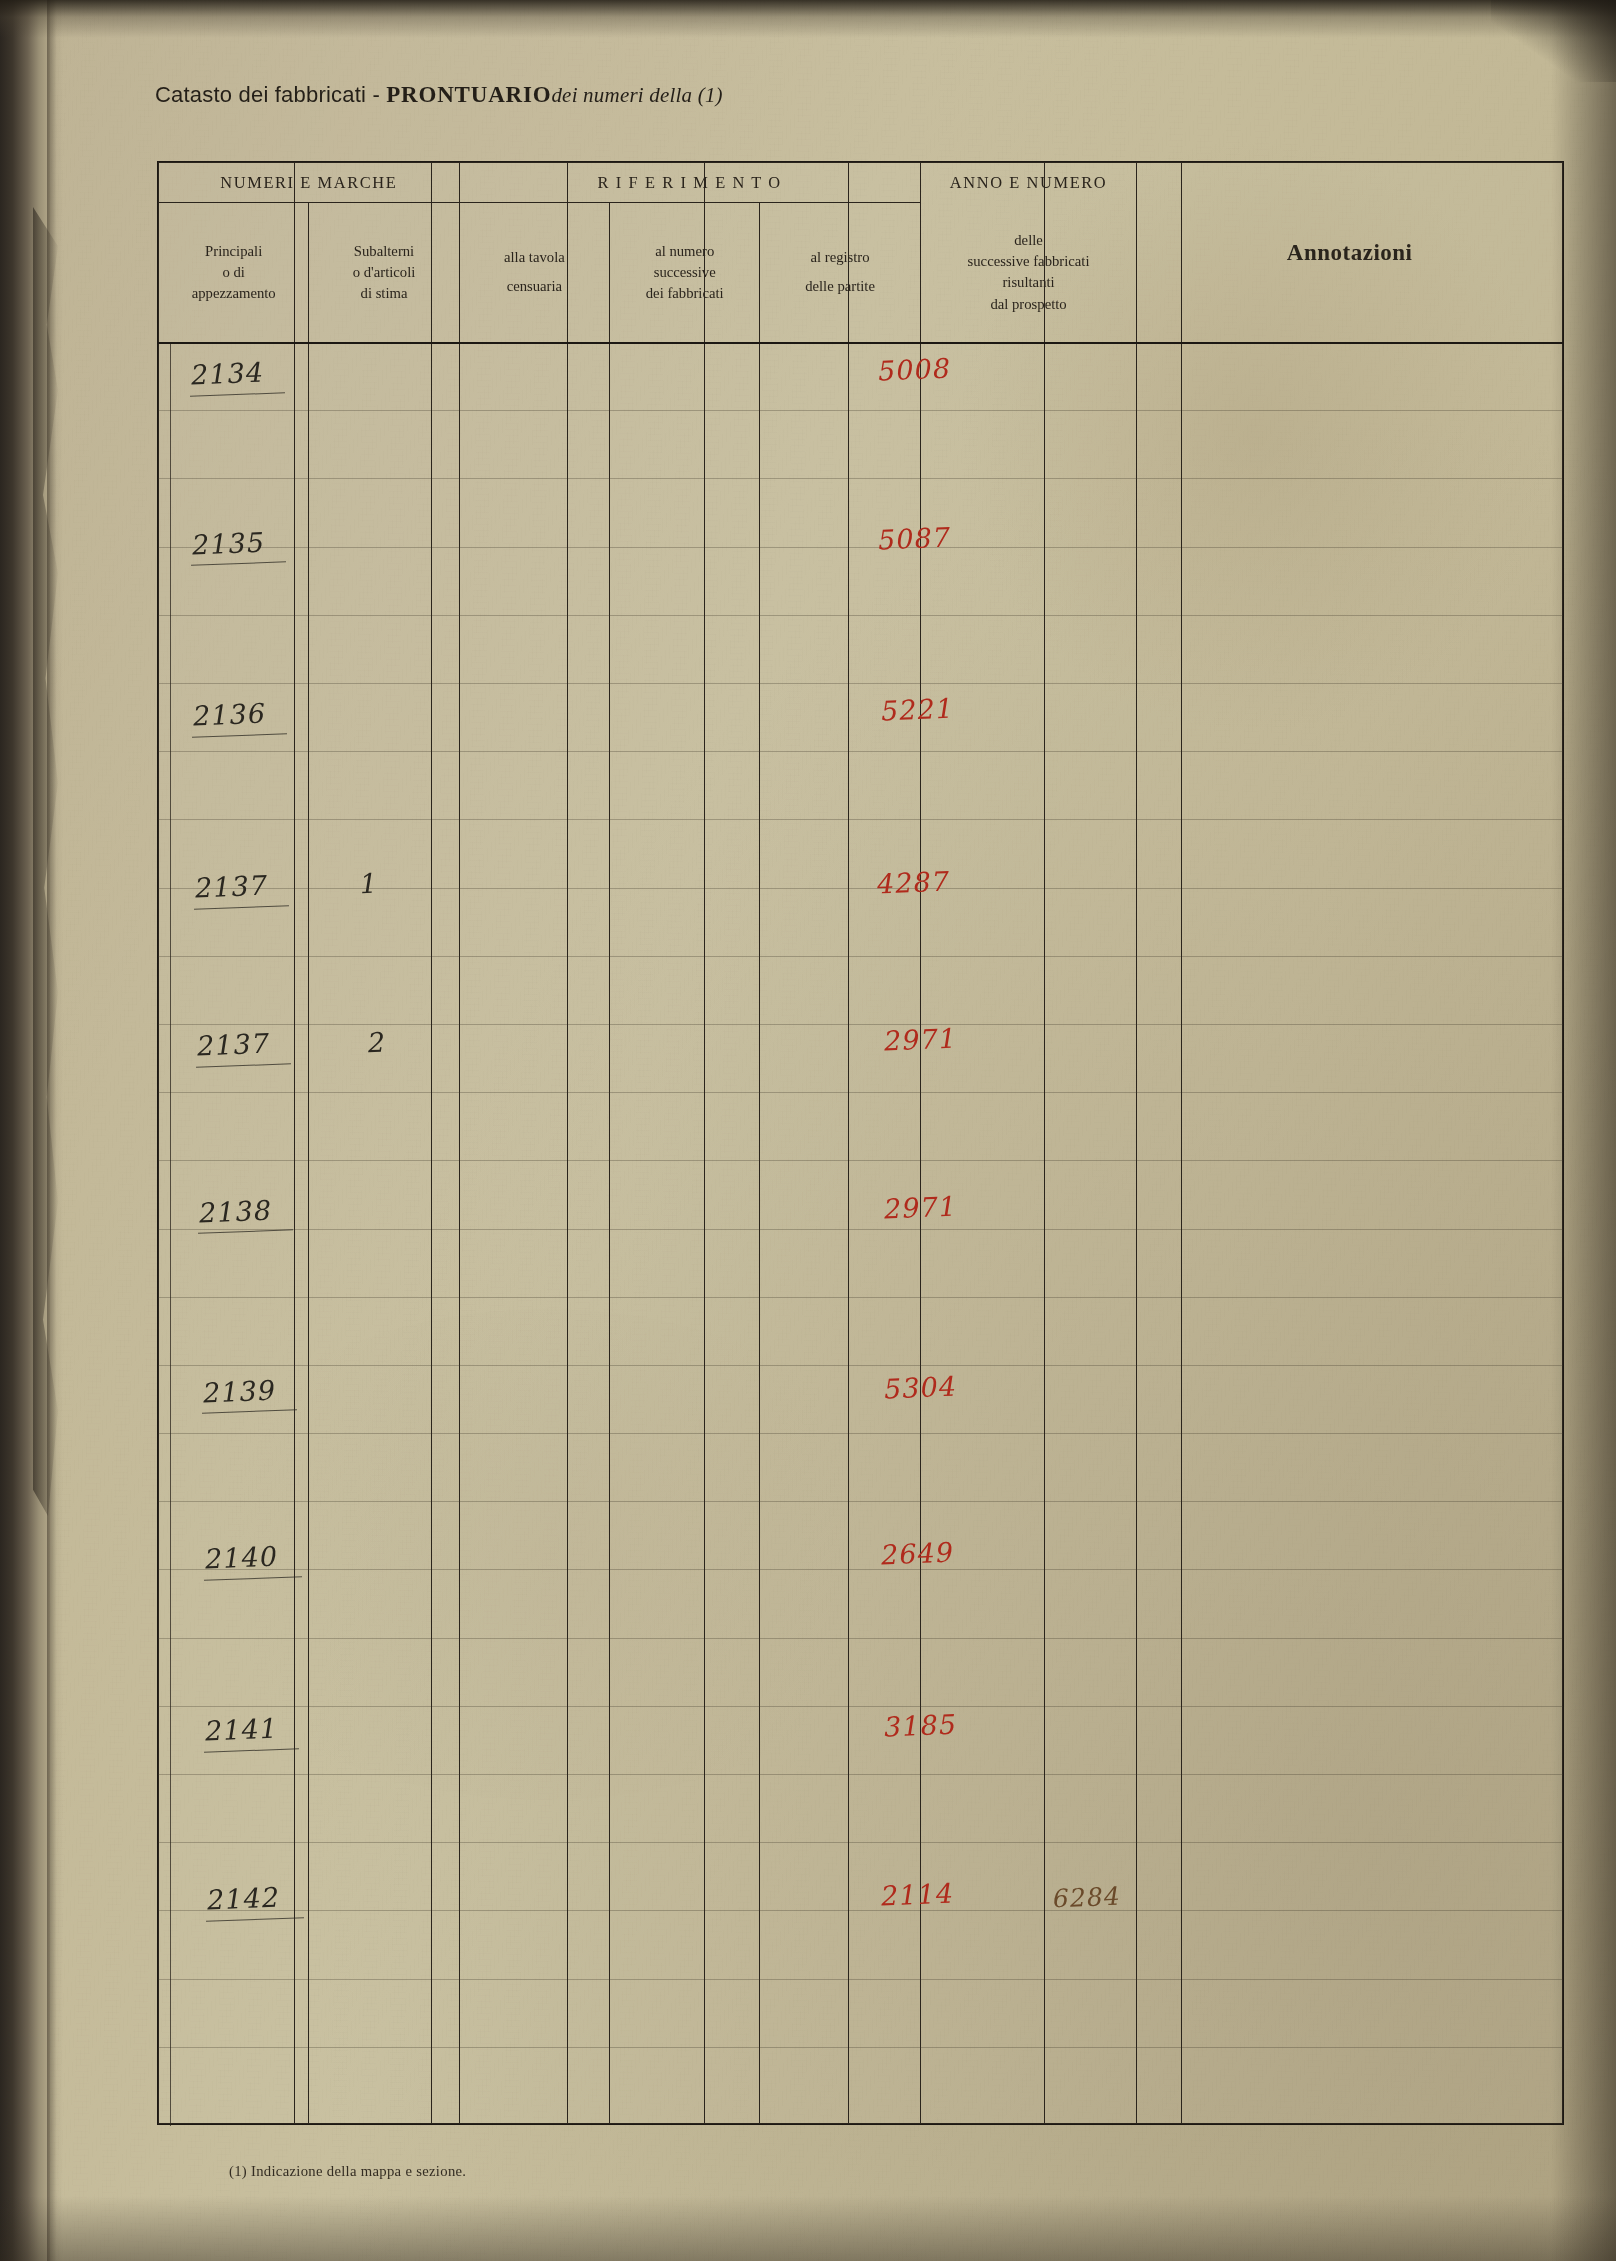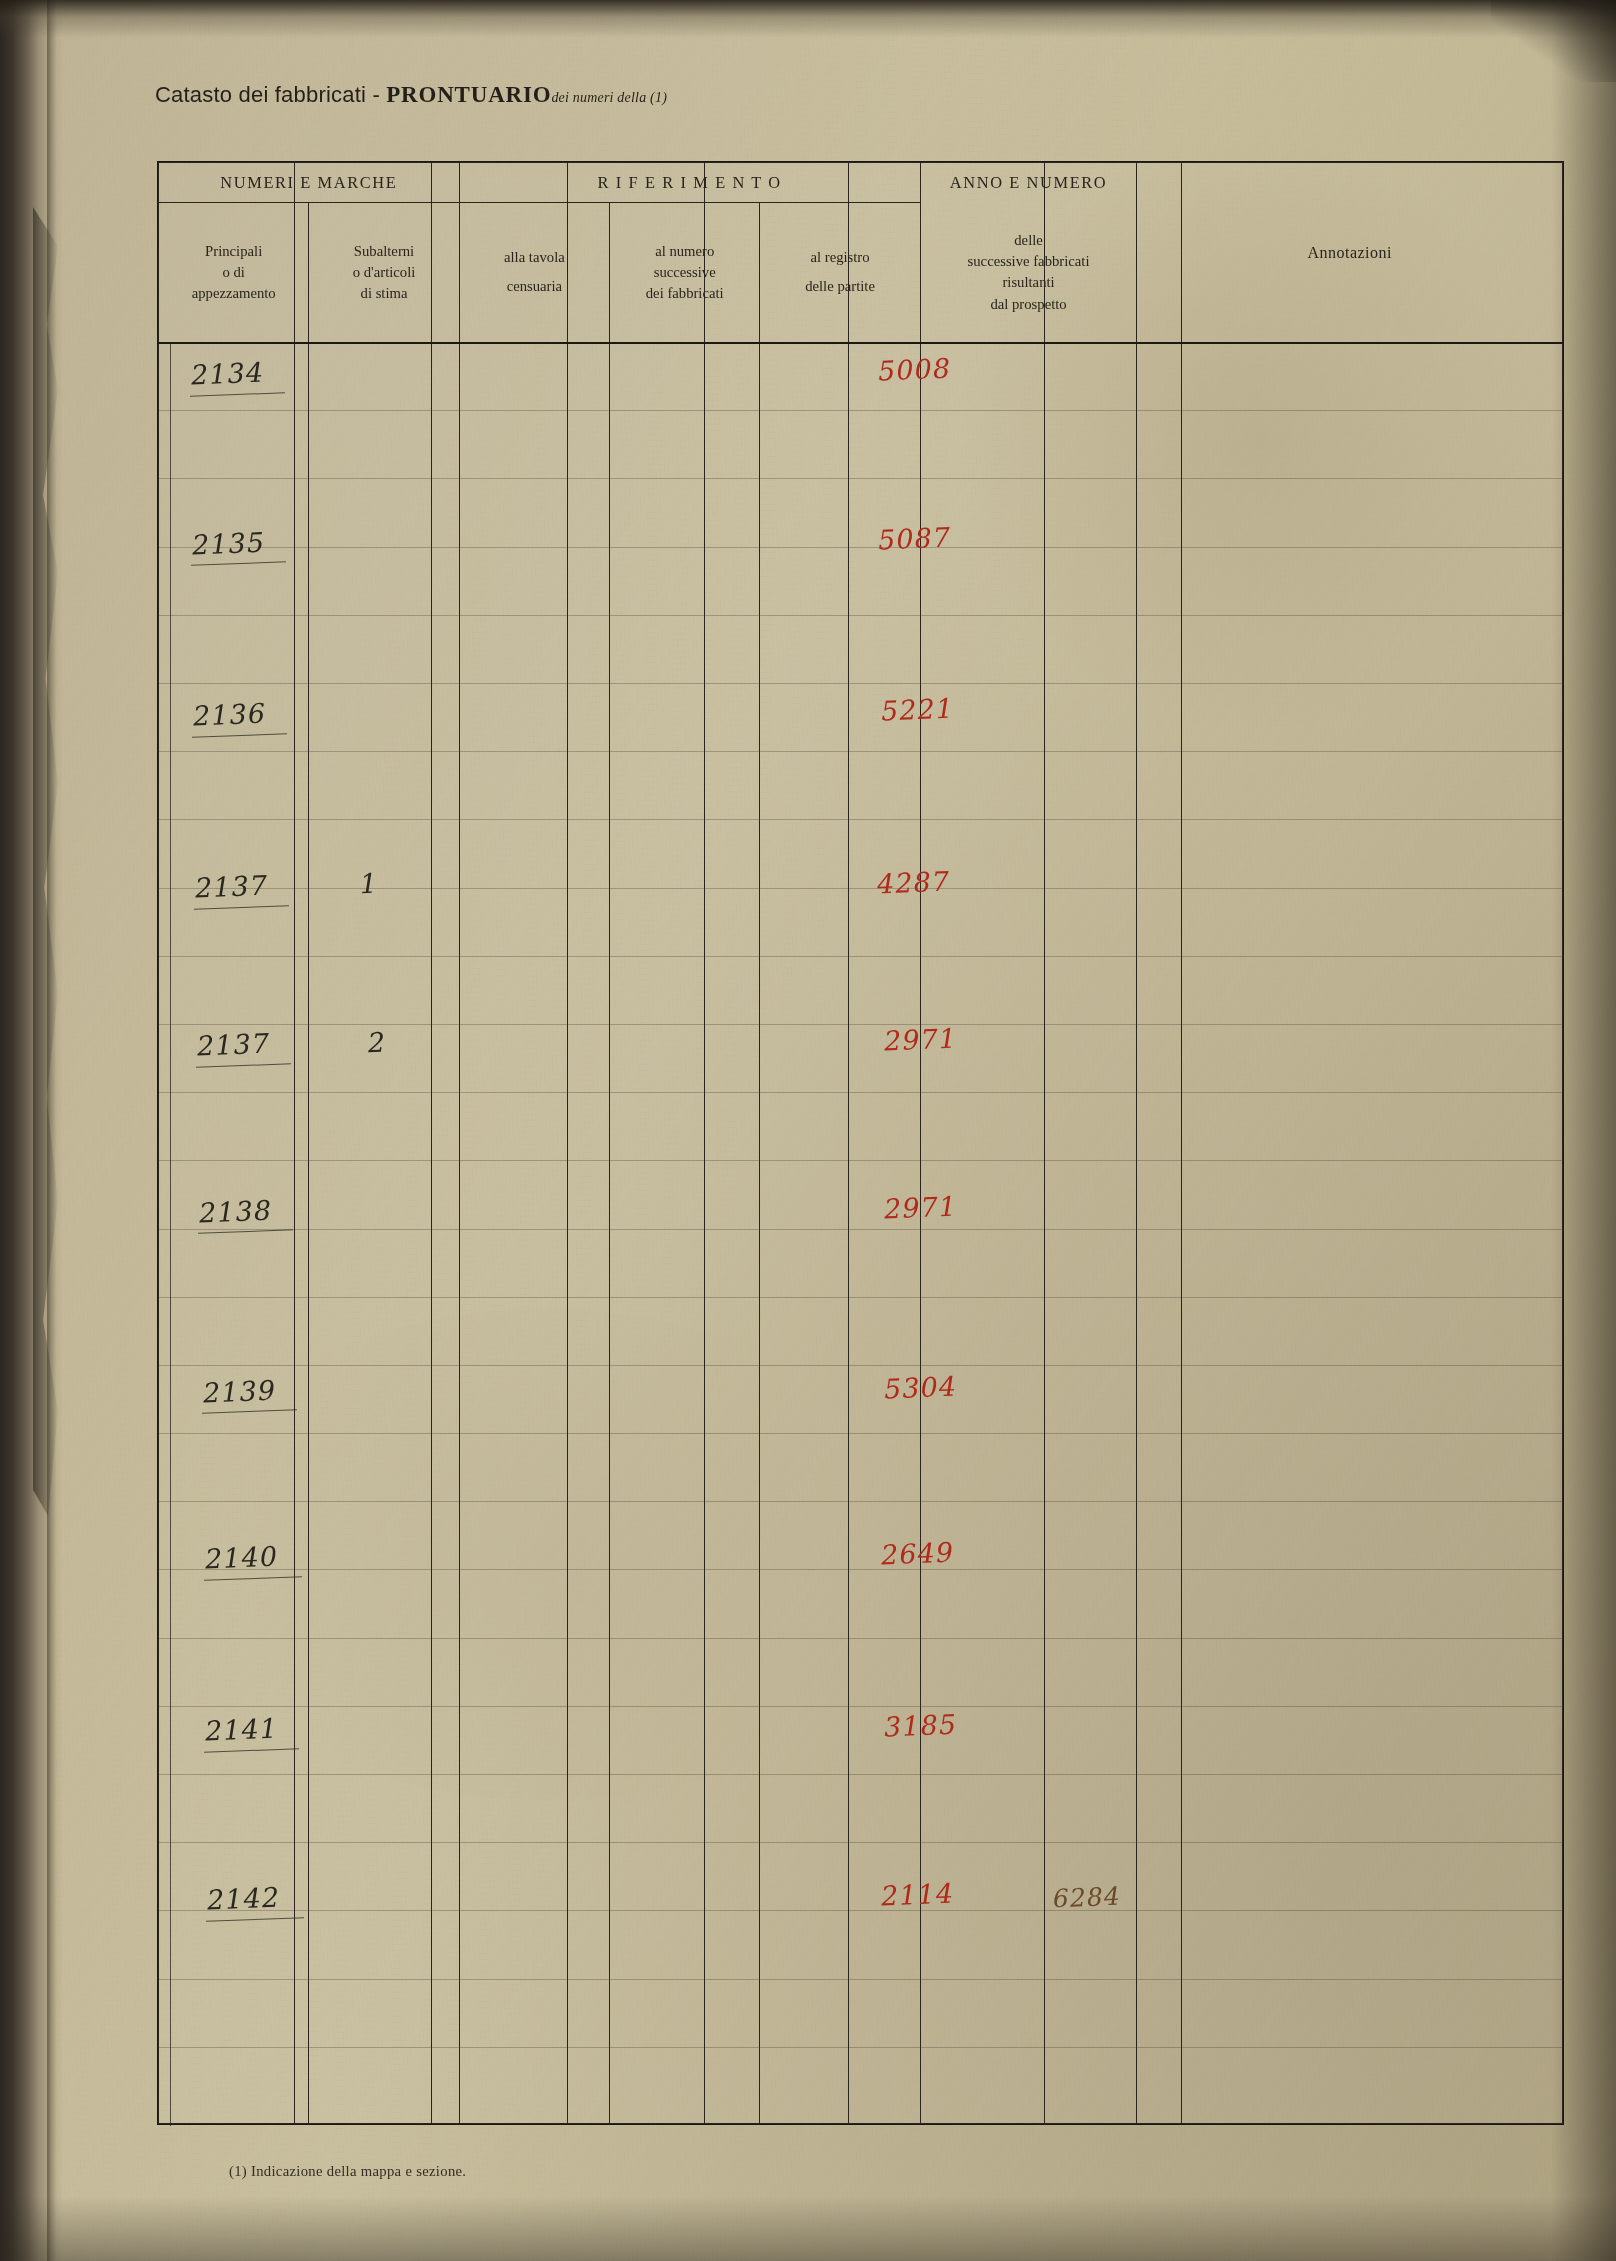--- a/index.html
+++ b/index.html
@@ -97,21 +97,21 @@
   }
   #title .t-regular { font-family: Liberation Sans, sans-serif; }
   #title .t-bold {
     font-weight: bold;
     letter-spacing: 0.8px;
     font-size: 23px;
     text-align: right;
   }
   #title .t-italic {
     font-style: italic;
-    font-size: 14px;
+    font-size: 21px;
   }
 
   
   #table {
     position: absolute;
     left: 157px; top: 161px;
     width: 1407px; height: 1964px;
     border: 1.6px solid #1c1813;
     box-sizing: border-box;
     background: rgba(255,255,255,0.03);
@@ -139,22 +139,22 @@
     font-family: "Liberation Serif", serif;
   }
   .sub-head {
     font-size: 14.7px;
     line-height: 1.45;
     height: 139px;
     font-weight: normal;
     padding: 3.3px 4.4px;
   }
   .annot-head {
-    font-size: 16px;
-    font-weight: normal;
+    font-size: 23px;
+    font-weight: bold;
     letter-spacing: 0.5px;
     color: #2a241c;
   }
   .annot-head-cell { vertical-align: middle; }
 
   
   
   .data-row td { height: 0; }
 
   

